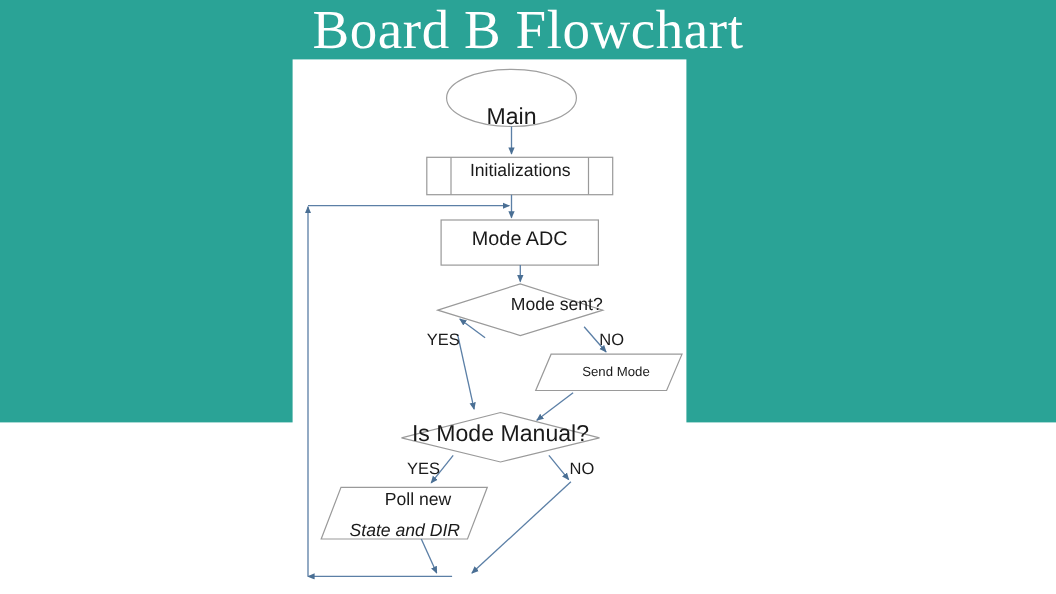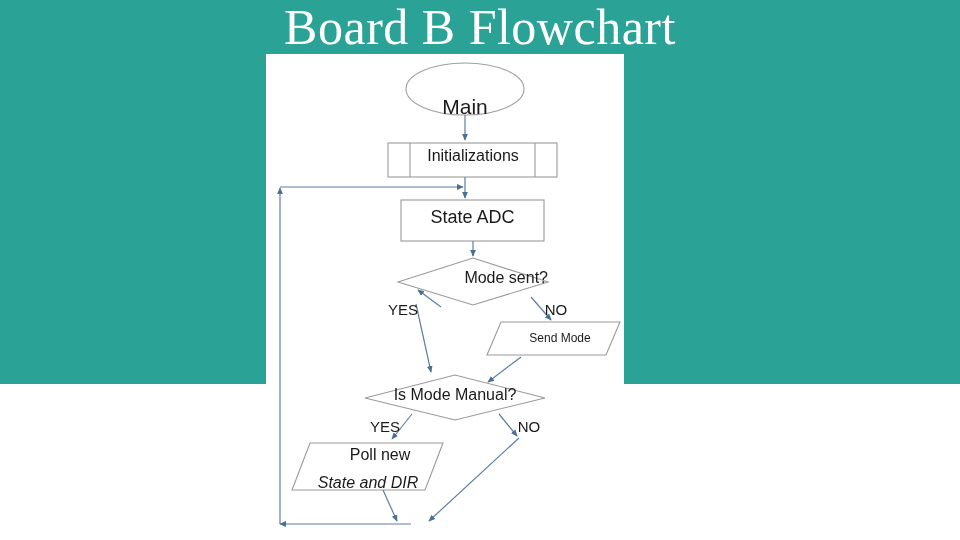--- a/index.html
+++ b/index.html
@@ -57,21 +57,21 @@
     white-space: nowrap;
     pointer-events: none;
   }
   .lbl-main      { left: 140px; top: 20px;  width: 118px; font-size: 21px; line-height: 26px; margin-top: 20px; }
   .lbl-init      { left: 122px; top: 92px;  width: 170px; font-size: 16px; line-height: 20px; }
   .lbl-poll      { left: 135px; top: 152px; width: 143px; font-size: 18px; line-height: 22px; }
   .lbl-modesent  { left: 132px; top: 214px; width: 150px; font-size: 16px; line-height: 20px; text-align: right; }
   .lbl-yes1      { left: 122px; top: 246px; width: 30px;  font-size: 15px; line-height: 19px; }
   .lbl-no1       { left: 275px; top: 246px; width: 30px;  font-size: 15px; line-height: 19px; }
   .lbl-sendmode  { left: 239px; top: 274px; width: 110px; font-size: 12px; line-height: 20px; }
-  .lbl-modeman   { left: 99px;  top: 331px; width: 180px; font-size: 16px; line-height: 20px; }
+  .lbl-modeman   { left: 99px;  top: 331px; width: 180px; font-size: 21px; line-height: 20px; }
   .lbl-yes2      { left: 104px; top: 363px; width: 30px;  font-size: 15px; line-height: 19px; }
   .lbl-no2       { left: 248px; top: 363px; width: 30px;  font-size: 15px; line-height: 19px; }
   .lbl-sendnew1  { left: 39px;  top: 391px; width: 150px; font-size: 16px; line-height: 20px; }
   .lbl-sendnew2  { left: 27px;  top: 419px; width: 150px; font-size: 16px; line-height: 20px; font-style: italic; }
 </style>
 </head>
 <body>
 
 <div id="slide">
 
@@ -130,21 +130,21 @@
 
       <line x1="14" y1="470" x2="14" y2="134" stroke="#5b7fa6" stroke-width="1.2" marker-end="url(#arrowhead)"></line>
 
       <line x1="14" y1="133" x2="197" y2="133" stroke="#5b7fa6" stroke-width="1.2" marker-end="url(#arrowhead)"></line>
     </svg>
 
     <div class="node-label lbl-main">Main</div>
 
     <div class="node-label lbl-init">Initializations</div>
 
-    <div class="node-label lbl-poll">State ADC</div>
+    <div class="node-label lbl-poll">Mode ADC</div>
 
     <div class="node-label lbl-modesent">Mode sent?</div>
 
     <div class="node-label lbl-yes1">YES</div>
 
     <div class="node-label lbl-no1">NO</div>
 
     <div class="node-label lbl-sendmode">Send Mode</div>
 
     <div class="node-label lbl-modeman">Is Mode Manual?</div>

